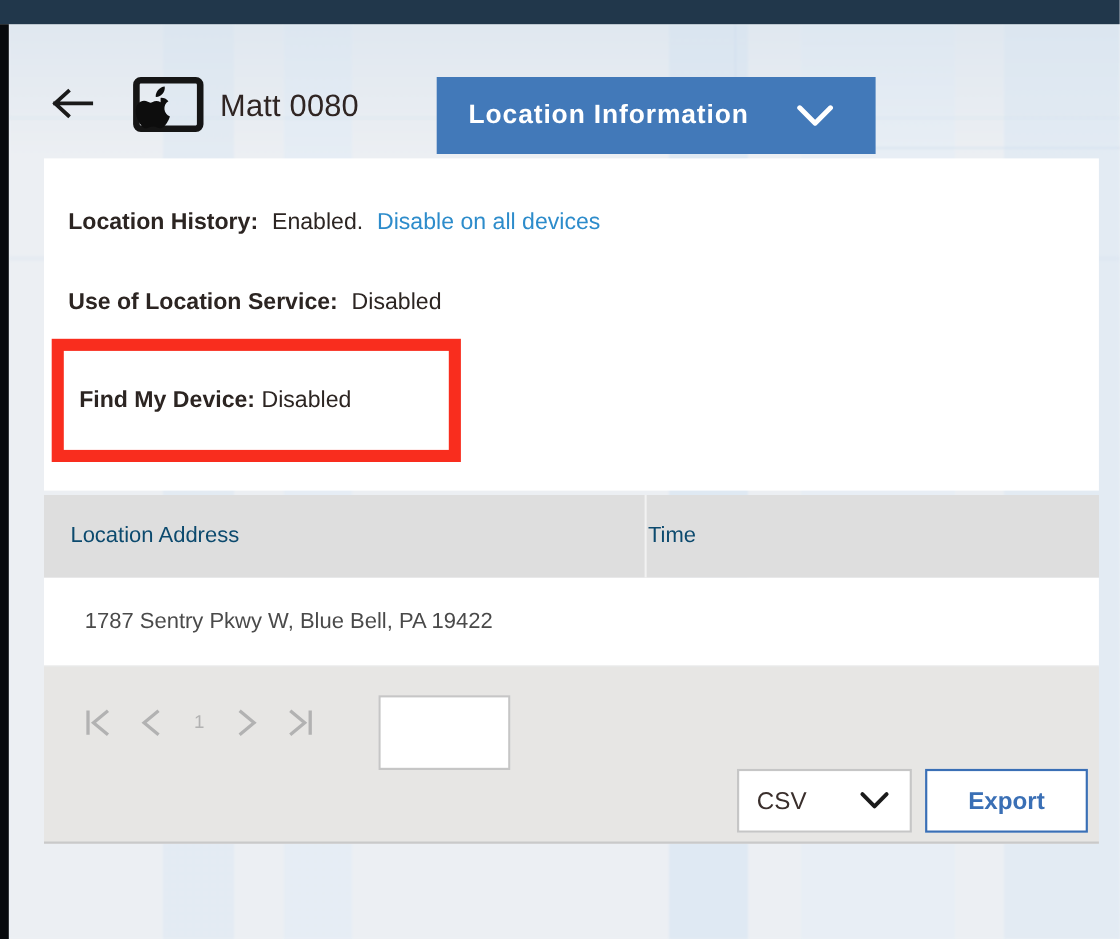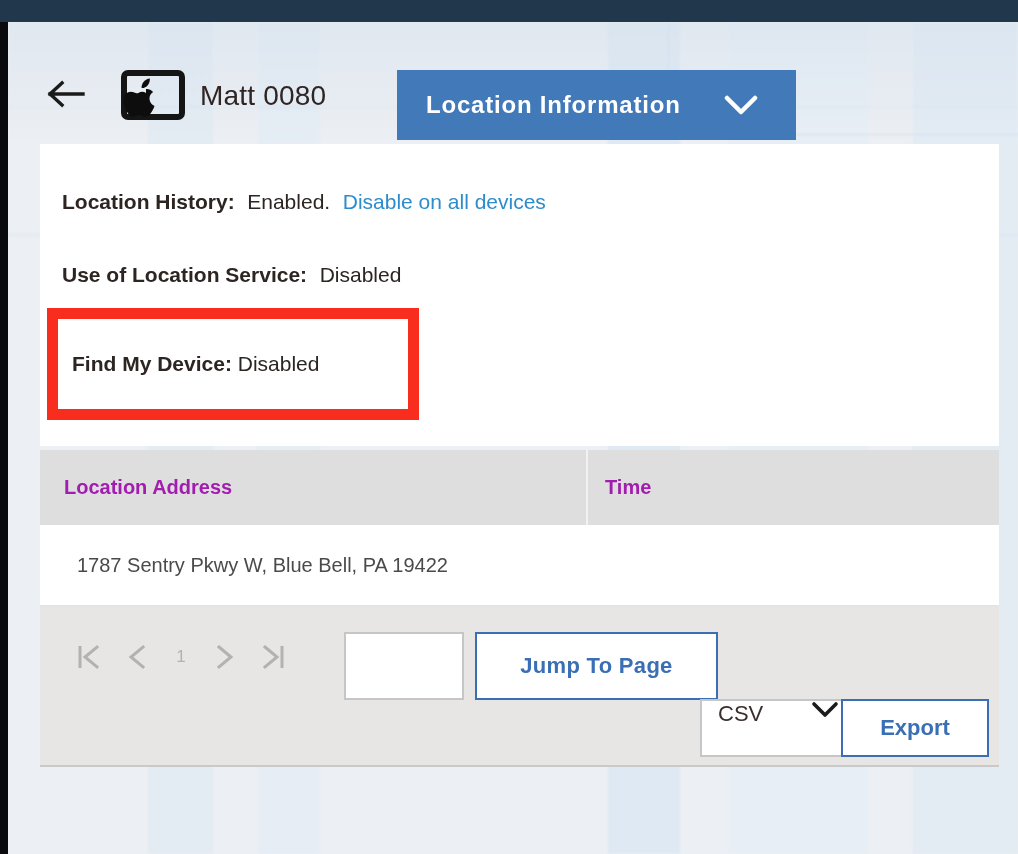--- a/index.html
+++ b/index.html
@@ -174,32 +174,32 @@
   }
   #table-head {
     display: flex;
     height: 75px;
     background: #dedede;
   }
   .th {
     display: flex;
     align-items: center;
     font-size: 20px;
-    font-weight: bold;
-    color: #a21caf;
+    font-weight: normal;
+    color: #0c4a6e;
     background: #dedede;
   }
   #th-location-address {
     width: 548px;
     padding-left: 24px;
     border-right: 2px solid #f2f2f2;
   }
   #th-time {
     flex: 1;
-    padding-left: 17px;
+    padding-left: 1px;
   }
   #table-body { background: #ffffff; }
   .tr {
     display: flex;
     height: 81px;
     align-items: center;
     border-bottom: 1px solid #e2e2e2;
   }
   .td {
     font-size: 20px;
@@ -253,26 +253,26 @@
     border: 2px solid #3a6fb5;
     color: #3a6fb5;
     font-size: 22px;
     font-weight: bold;
     font-family: "Liberation Sans", sans-serif;
     cursor: pointer;
     letter-spacing: 0.3px;
   }
   #export-format-select {
     position: absolute;
-    left: 700px; top: 699px;
+    left: 670px; top: 699px;
     width: 159px; height: 58px;
     background: #ffffff;
     border: 2px solid #c6c6c6;
     display: flex;
-    align-items: flex-start;
+    align-items: center;
     cursor: pointer;
     z-index: 4;
     gap: 34px;
   }
   #export-format-value {
     margin-left: 16px;
     font-size: 22px;
     color: #3a2f2c;
   }
   #export-format-chevron {
@@ -390,21 +390,20 @@
       <div class="pager-btn">
         <svg width="26" height="28" viewBox="0 0 26 28">
           <path d="M5 4 L17 14 L5 24" stroke="#b2b2b2" stroke-width="3" fill="none" stroke-linecap="square"></path>
           <path d="M22 3 L22 25" stroke="#b2b2b2" stroke-width="3"></path>
         </svg>
       </div>
     </div>
 
     <input id="jump-input" type="text" value="" placeholder="" style="">
 
-    <button id="jump-to-page-button">Jump To Page</button>
   </div>
 </div>
 
 <div id="export-format-select">
   <span id="export-format-value">CSV</span>
   <span id="export-format-chevron">
     <svg width="28" height="18" viewBox="0 0 28 18">
       <path d="M3 3 L14 14 L25 3" stroke="#1b1b1b" stroke-width="3.6" fill="none" stroke-linecap="round" stroke-linejoin="round"></path>
     </svg>
   </span>

